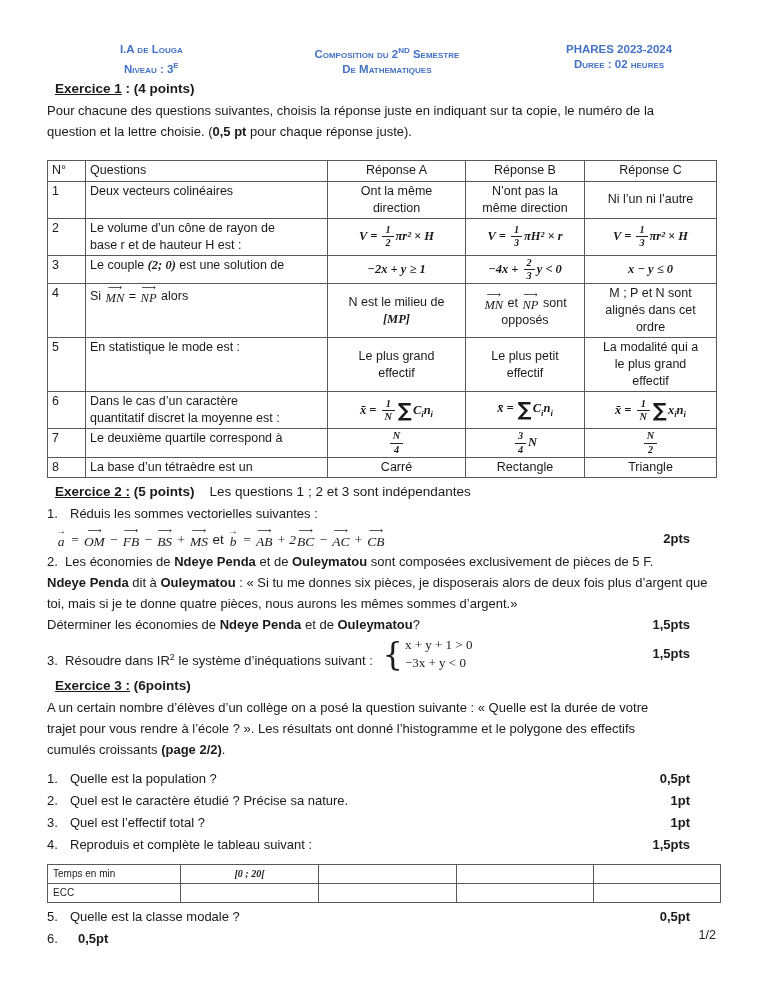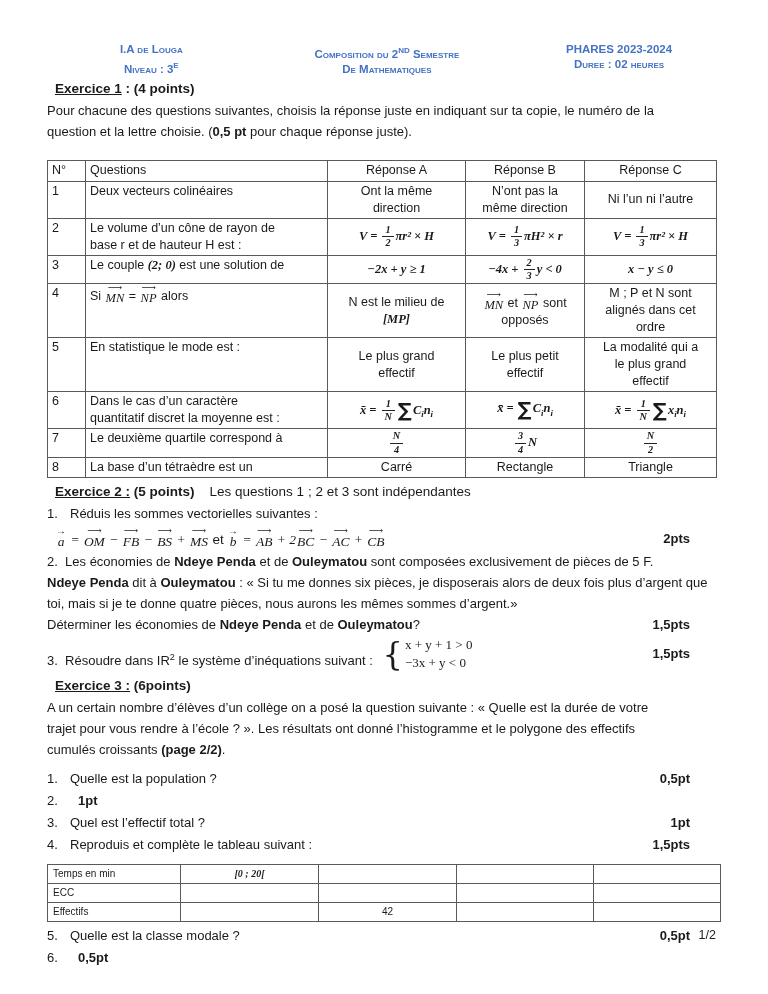--- a/index.html
+++ b/index.html
@@ -237,20 +237,21 @@
 
     <div style="height:8px"></div>
 
     <div class="li">
       <span class="num">1.</span>
       <span class="li-text">Quelle est la population ?</span>
       <span class="pts" style="margin-right:30px">0,5pt</span>
     </div>
     <div class="li">
       <span class="num">2.</span>
+      <span class="li-text">Quel est le caractère étudié ? Précise sa nature.</span>
       <span class="pts" style="margin-right:30px">1pt</span>
     </div>
     <div class="li">
       <span class="num">3.</span>
       <span class="li-text">Quel est l’effectif total ?</span>
       <span class="pts" style="margin-right:30px">1pt</span>
     </div>
     <div class="li">
       <span class="num">4.</span>
       <span class="li-text">Reproduis et complète le tableau suivant :</span>
@@ -273,27 +274,20 @@
         <td class="ctr"></td>
         <td class="ctr"></td>
       </tr>
       <tr>
         <td>ECC</td>
         <td class="ctr"></td>
         <td class="ctr"></td>
         <td class="ctr"></td>
         <td class="ctr"></td>
       </tr>
-      <tr>
-        <td>Effectifs</td>
-        <td class="ctr"></td>
-        <td class="ctr">42</td>
-        <td class="ctr"></td>
-        <td class="ctr"></td>
-      </tr>
     </tbody>
       </table>
 
     <div class="li" style="margin-top:3px">
       <span class="num">5.</span>
       <span class="li-text">Quelle est la classe modale ?</span>
       <span class="pts" style="margin-right:30px">0,5pt</span>
     </div>
     <div class="li">
       <span class="num">6.</span>

